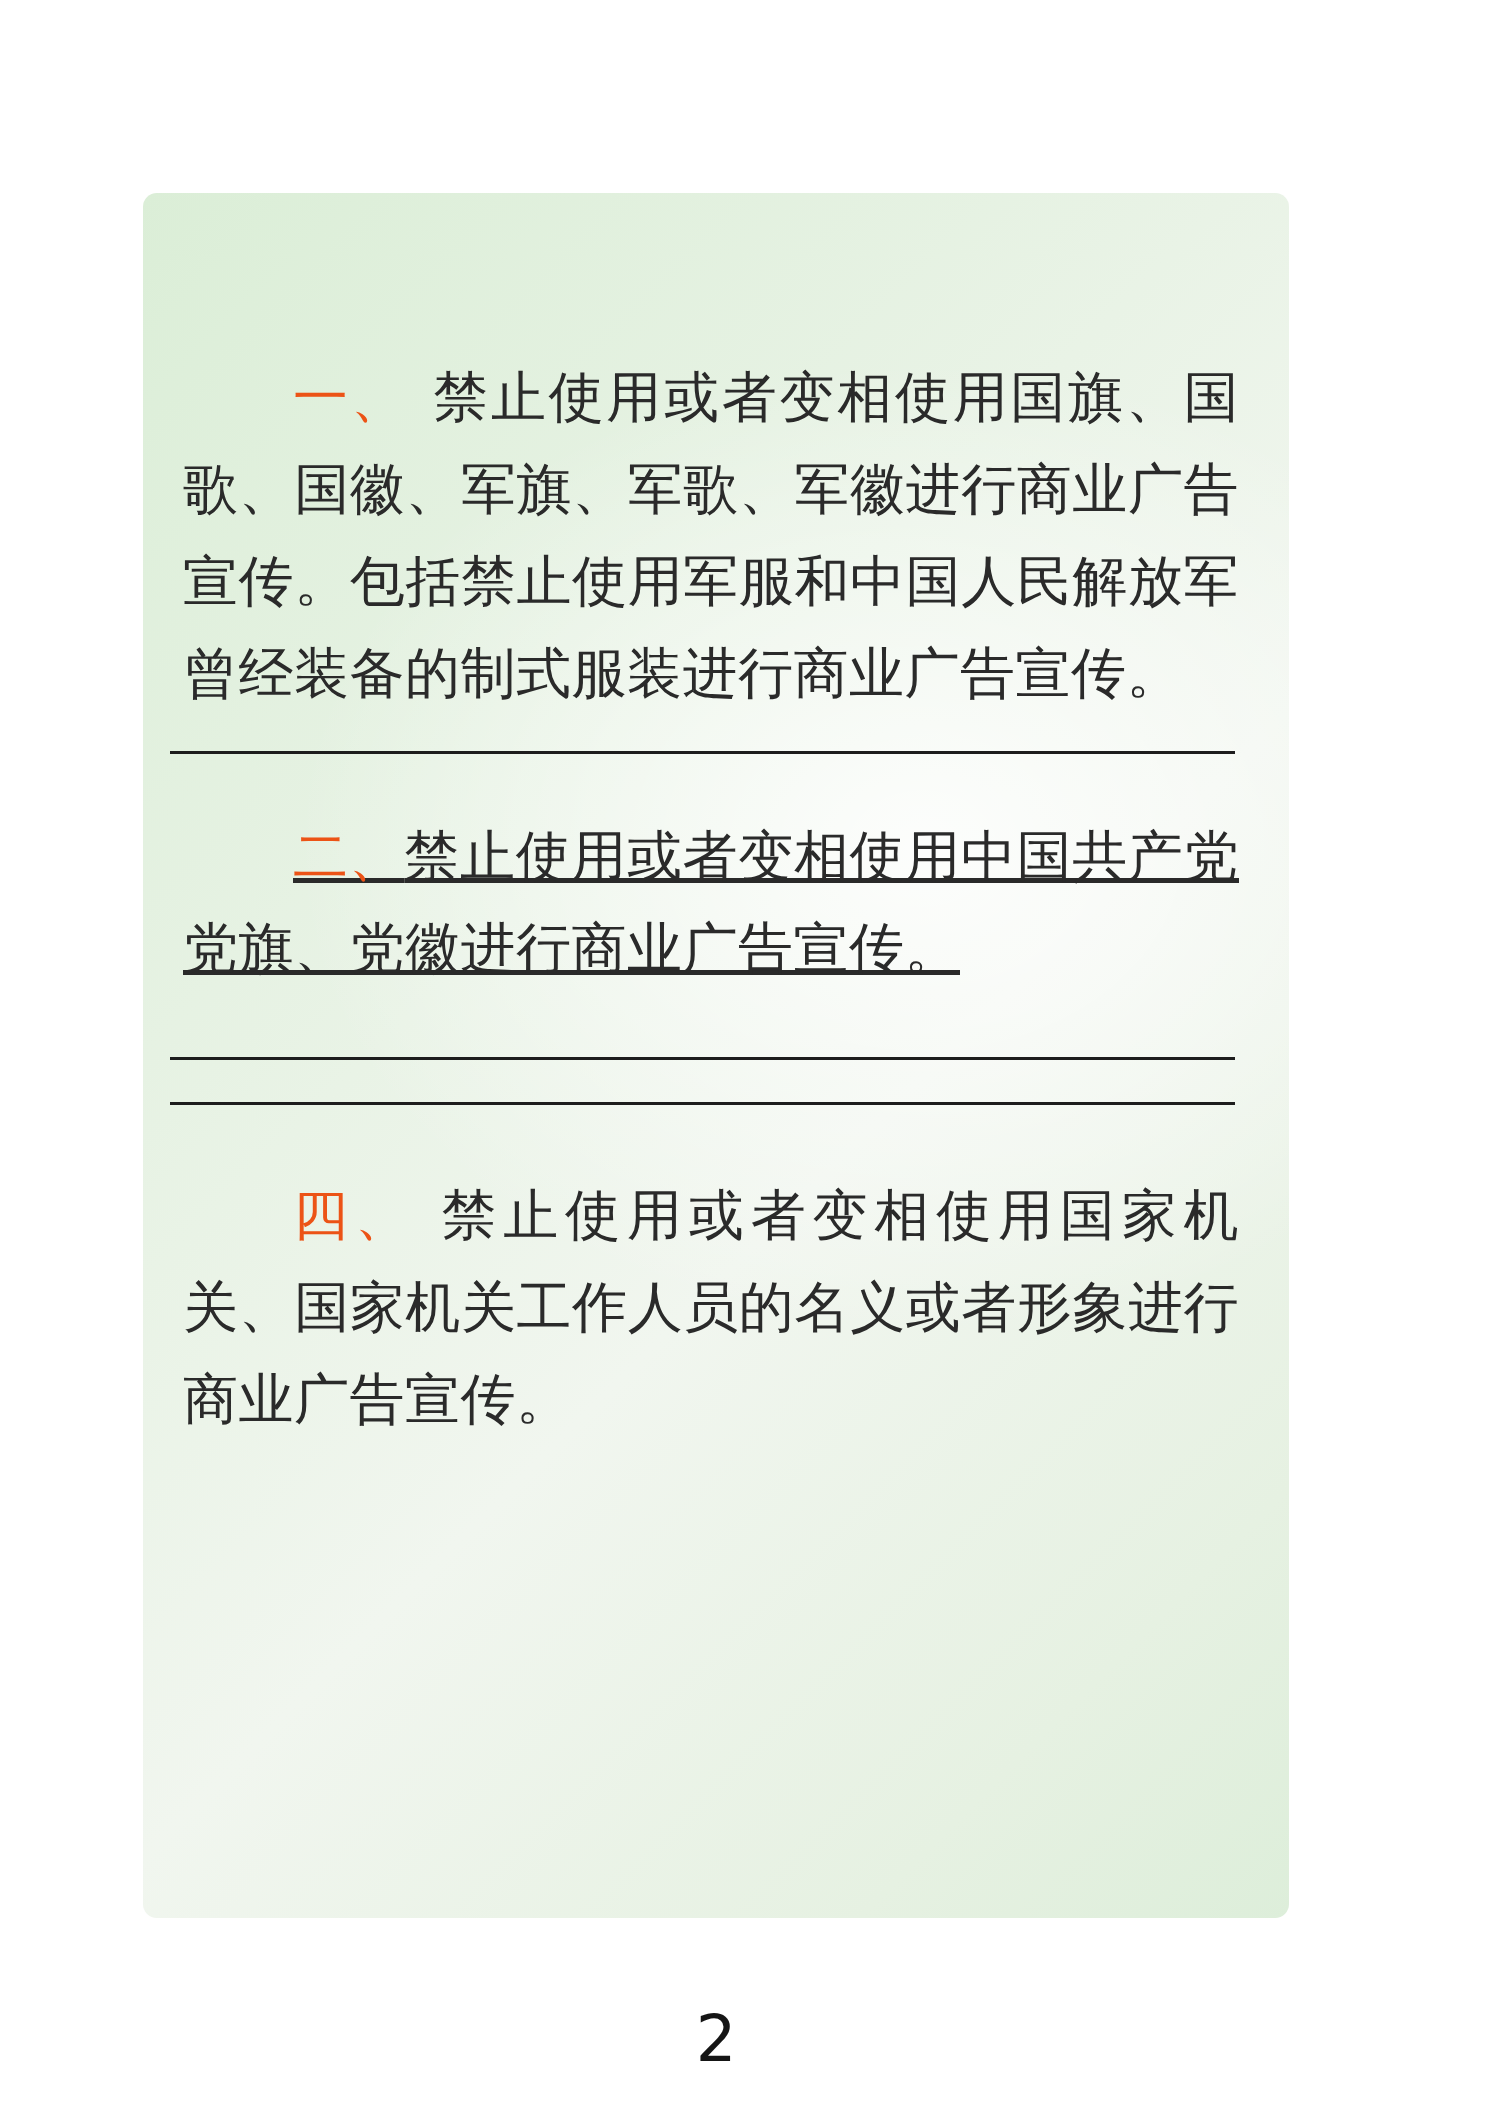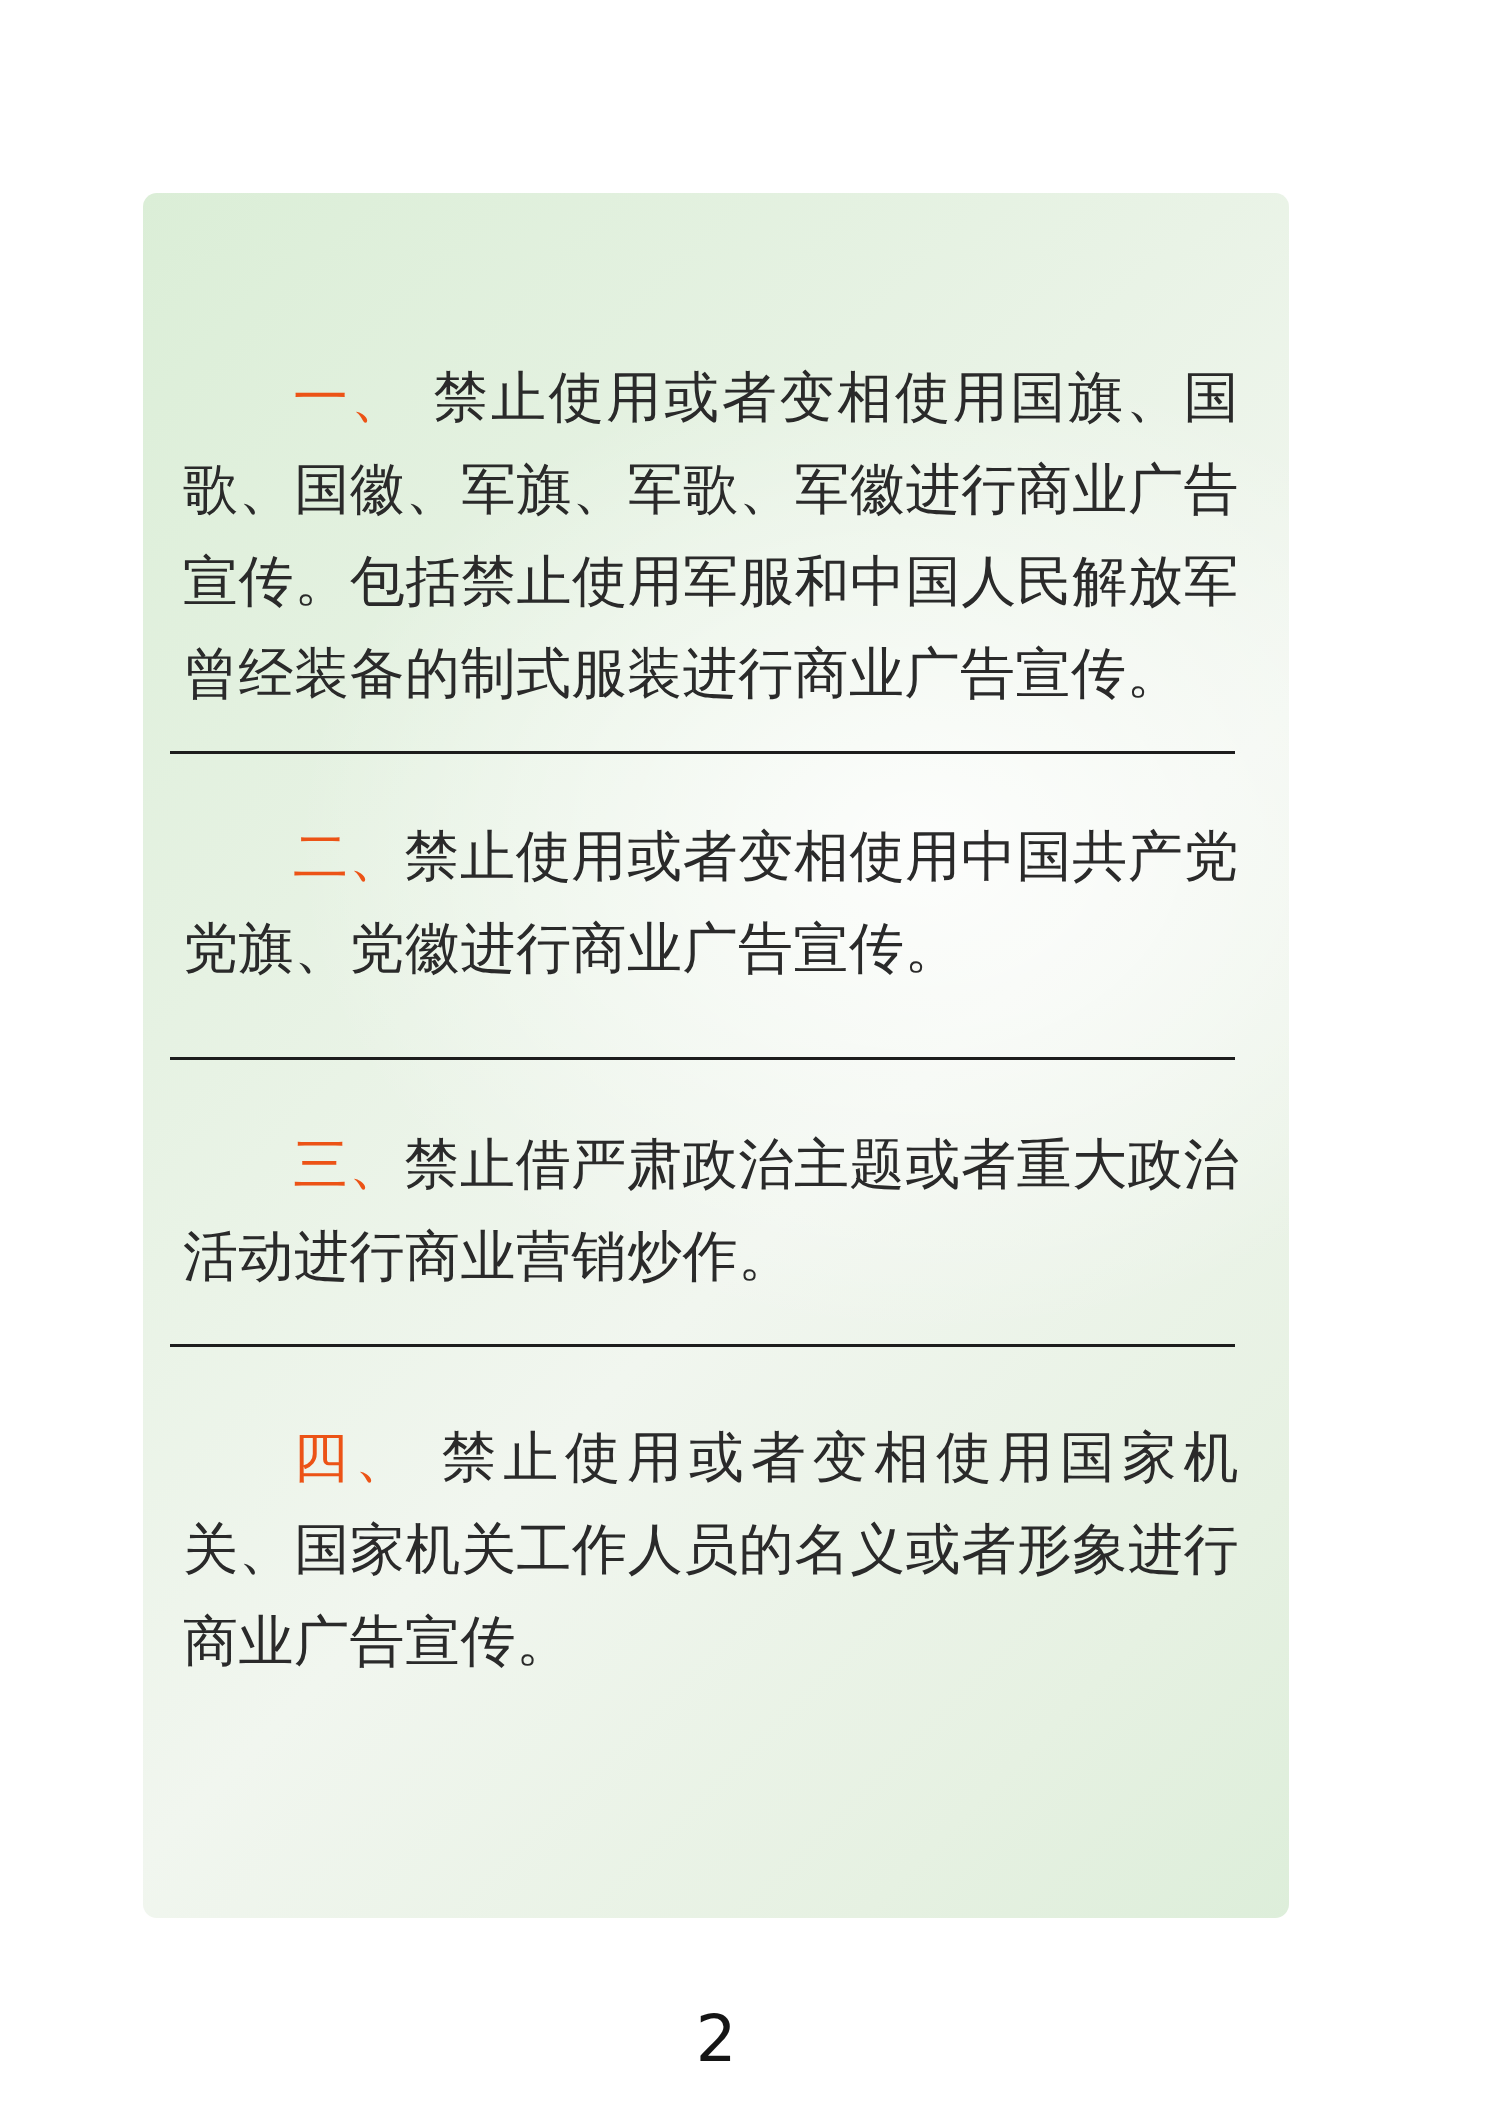--- a/index.html
+++ b/index.html
@@ -52,21 +52,21 @@
   .divider {
     border: none;
     border-top: 3px solid #1d1d1d;
     width: 1065px;
     margin: 0;
     margin-left: -13px;
   }
   .divider.d1 { margin-top: 32px; }
   .divider.d2 { margin-top: 63px; }
   .divider.d3 { margin-top: 42px; }
-  .para-2 { margin-top: 56px !important; }
+  .para-2 { margin-top: 56px !important; text-decoration: underline; }
   .para-3 { margin-top: 58px !important; }
   .para-4 { margin-top: 64px !important; }
   .page-number {
     position: absolute;
     left: 143px;
     top: 2002px;
     width: 1146px;
     text-align: center;
     font-size: 64px;
     font-weight: 400;
@@ -82,21 +82,20 @@
     <div class="content">
 
       <p class="para-1"><span class="marker wide-gap">一、</span><span>禁止使用或者变相使用国旗、国歌、国徽、军旗、军歌、军徽进行商业广告宣传。包括禁止使用军服和中国人民解放军曾经装备的制式服装进行商业广告宣传。</span></p>
 
       <hr class="divider d1">
 
       <p class="para-2"><span class="marker">二、</span><span>禁止使用或者变相使用中国共产党党旗、党徽进行商业广告宣传。</span></p>
 
       <hr class="divider d2">
 
-      <p class="para-3"><span class="marker">三、</span><span>禁止借严肃政治主题或者重大政治活动进行商业营销炒作。</span></p>
 
       <hr class="divider d3">
 
       <p class="para-4"><span class="marker wide-gap">四、</span><span>禁止使用或者变相使用国家机关、国家机关工作人员的名义或者形象进行商业广告宣传。</span></p>
 
     </div>
   </div>
 
   <div class="page-number">2</div>
 

